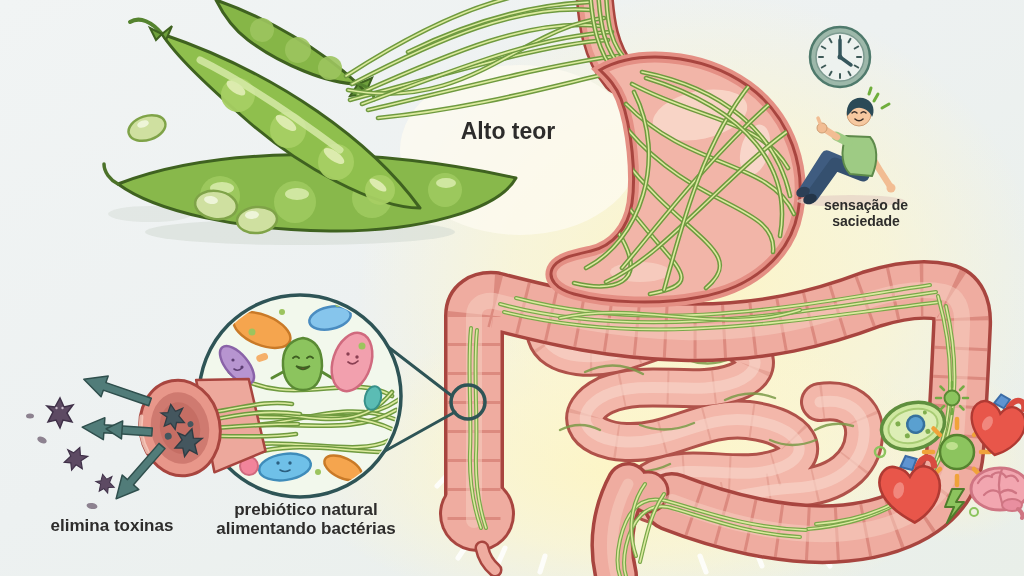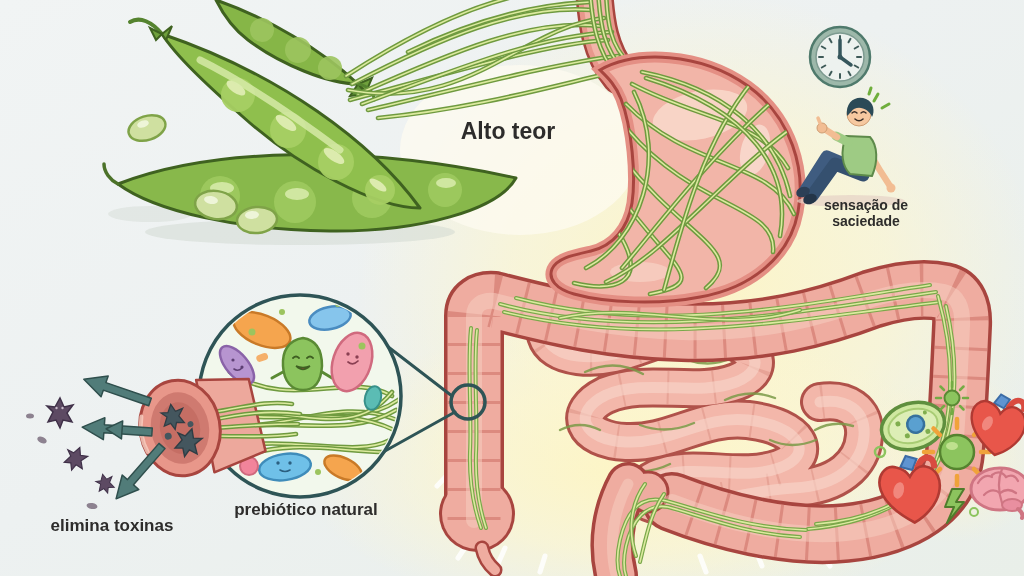--- a/index.html
+++ b/index.html
@@ -533,16 +533,17 @@
 </div>
 <div class="lbl" id="lblSatiety">
   <span>sensação de</span>
   <span>saciedade</span>
 </div>
 <div class="lbl" id="lblToxins">
   <span>elimina toxinas</span>
 </div>
 <div class="lbl" id="lblPrebiotic">
   <span>prebiótico natural</span>
+  <span>alimentando bactérias</span>
 </div>
 <div class="lbl" id="lblVitality">
 </div>
 </div>
 
 </body></html>

